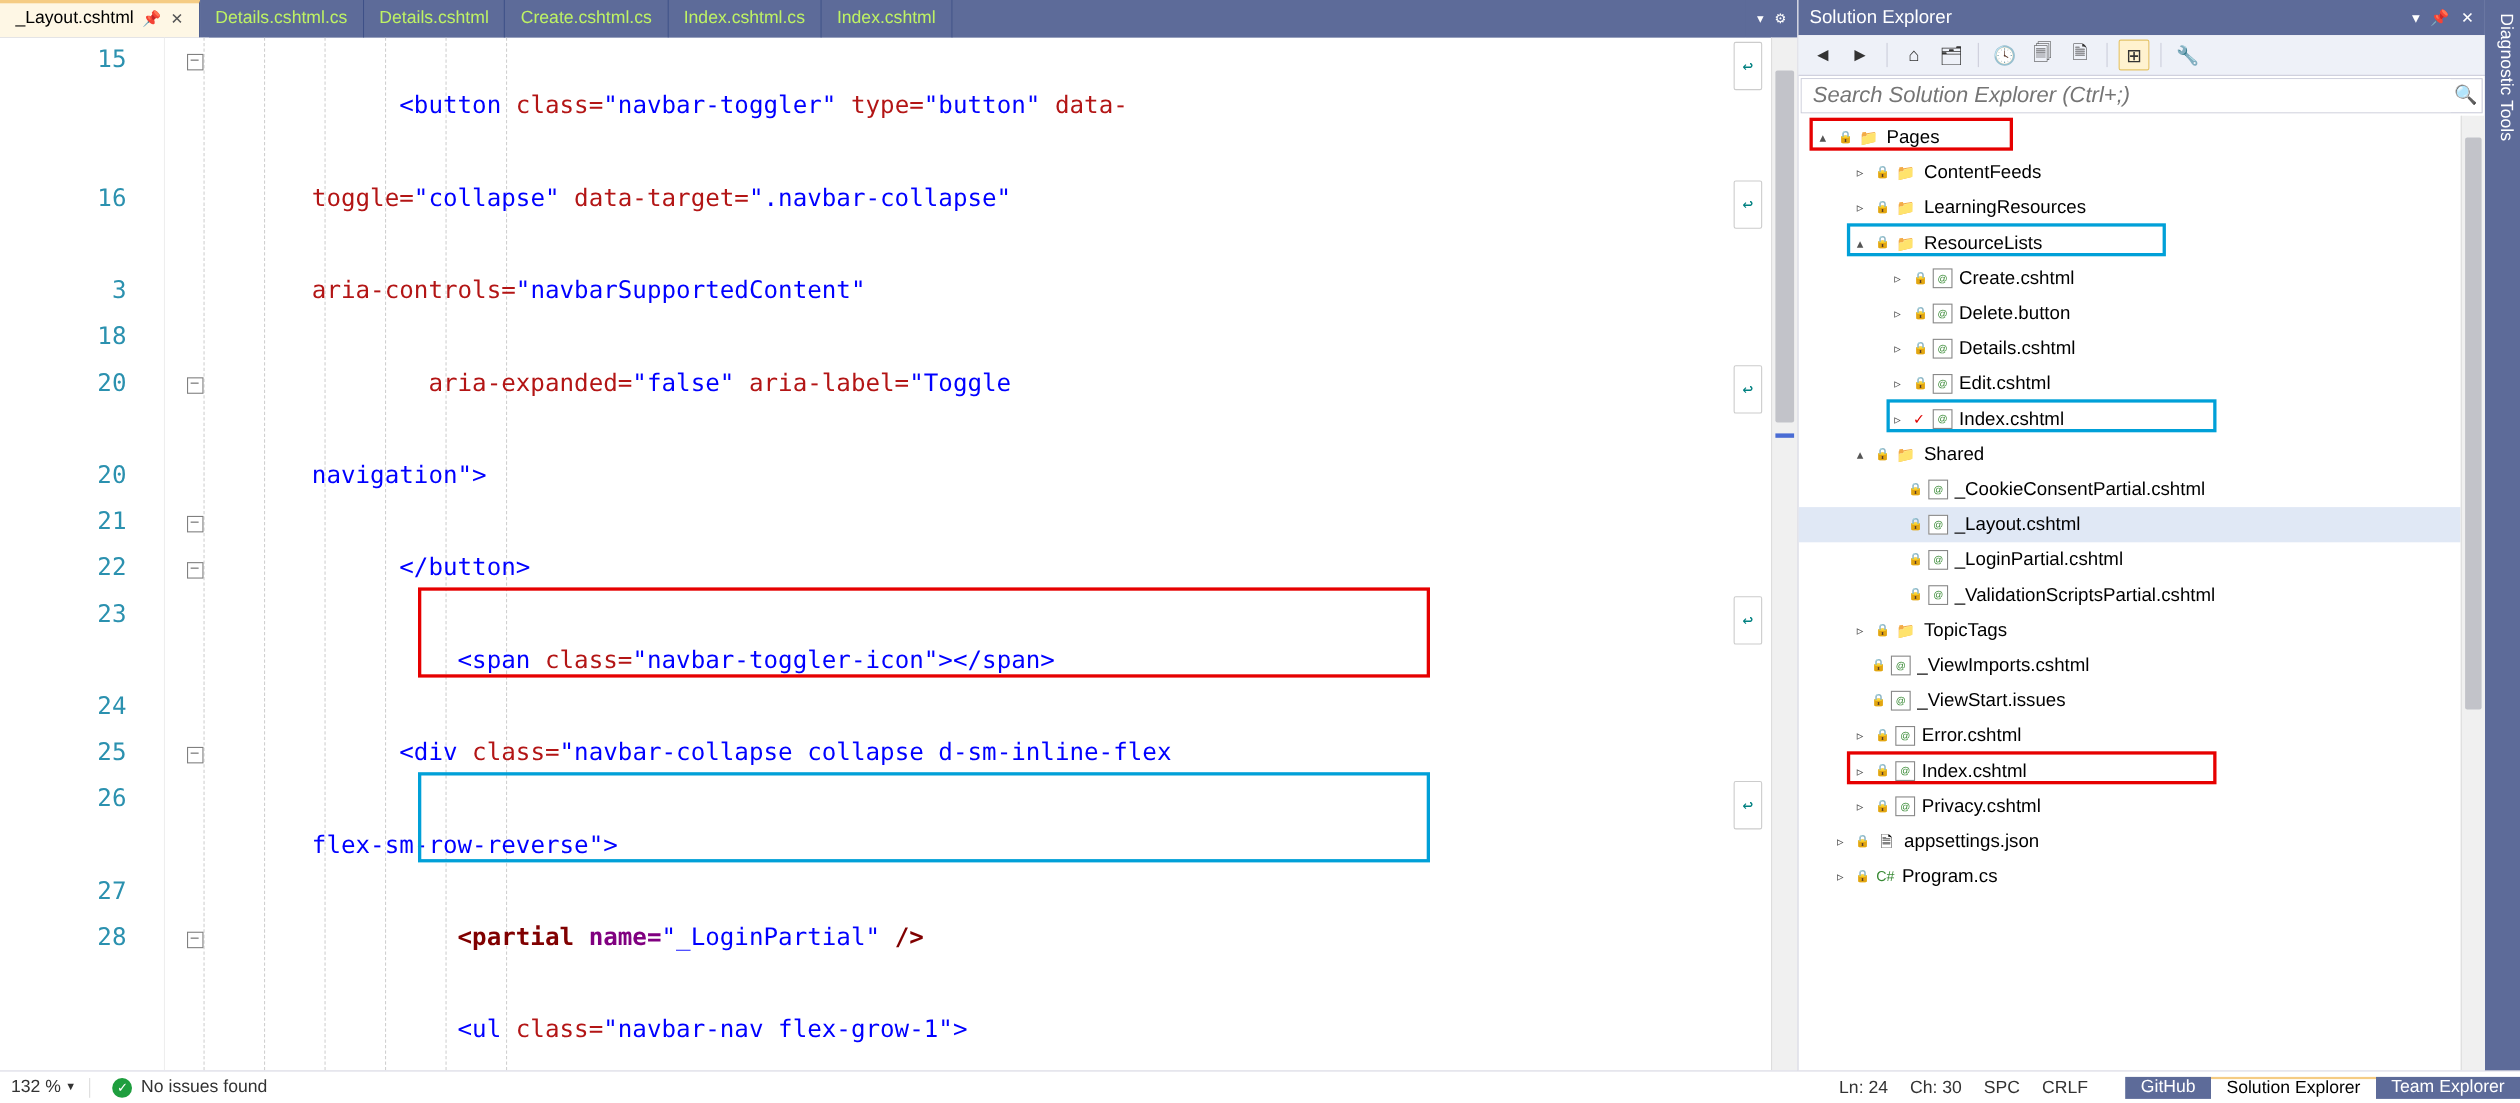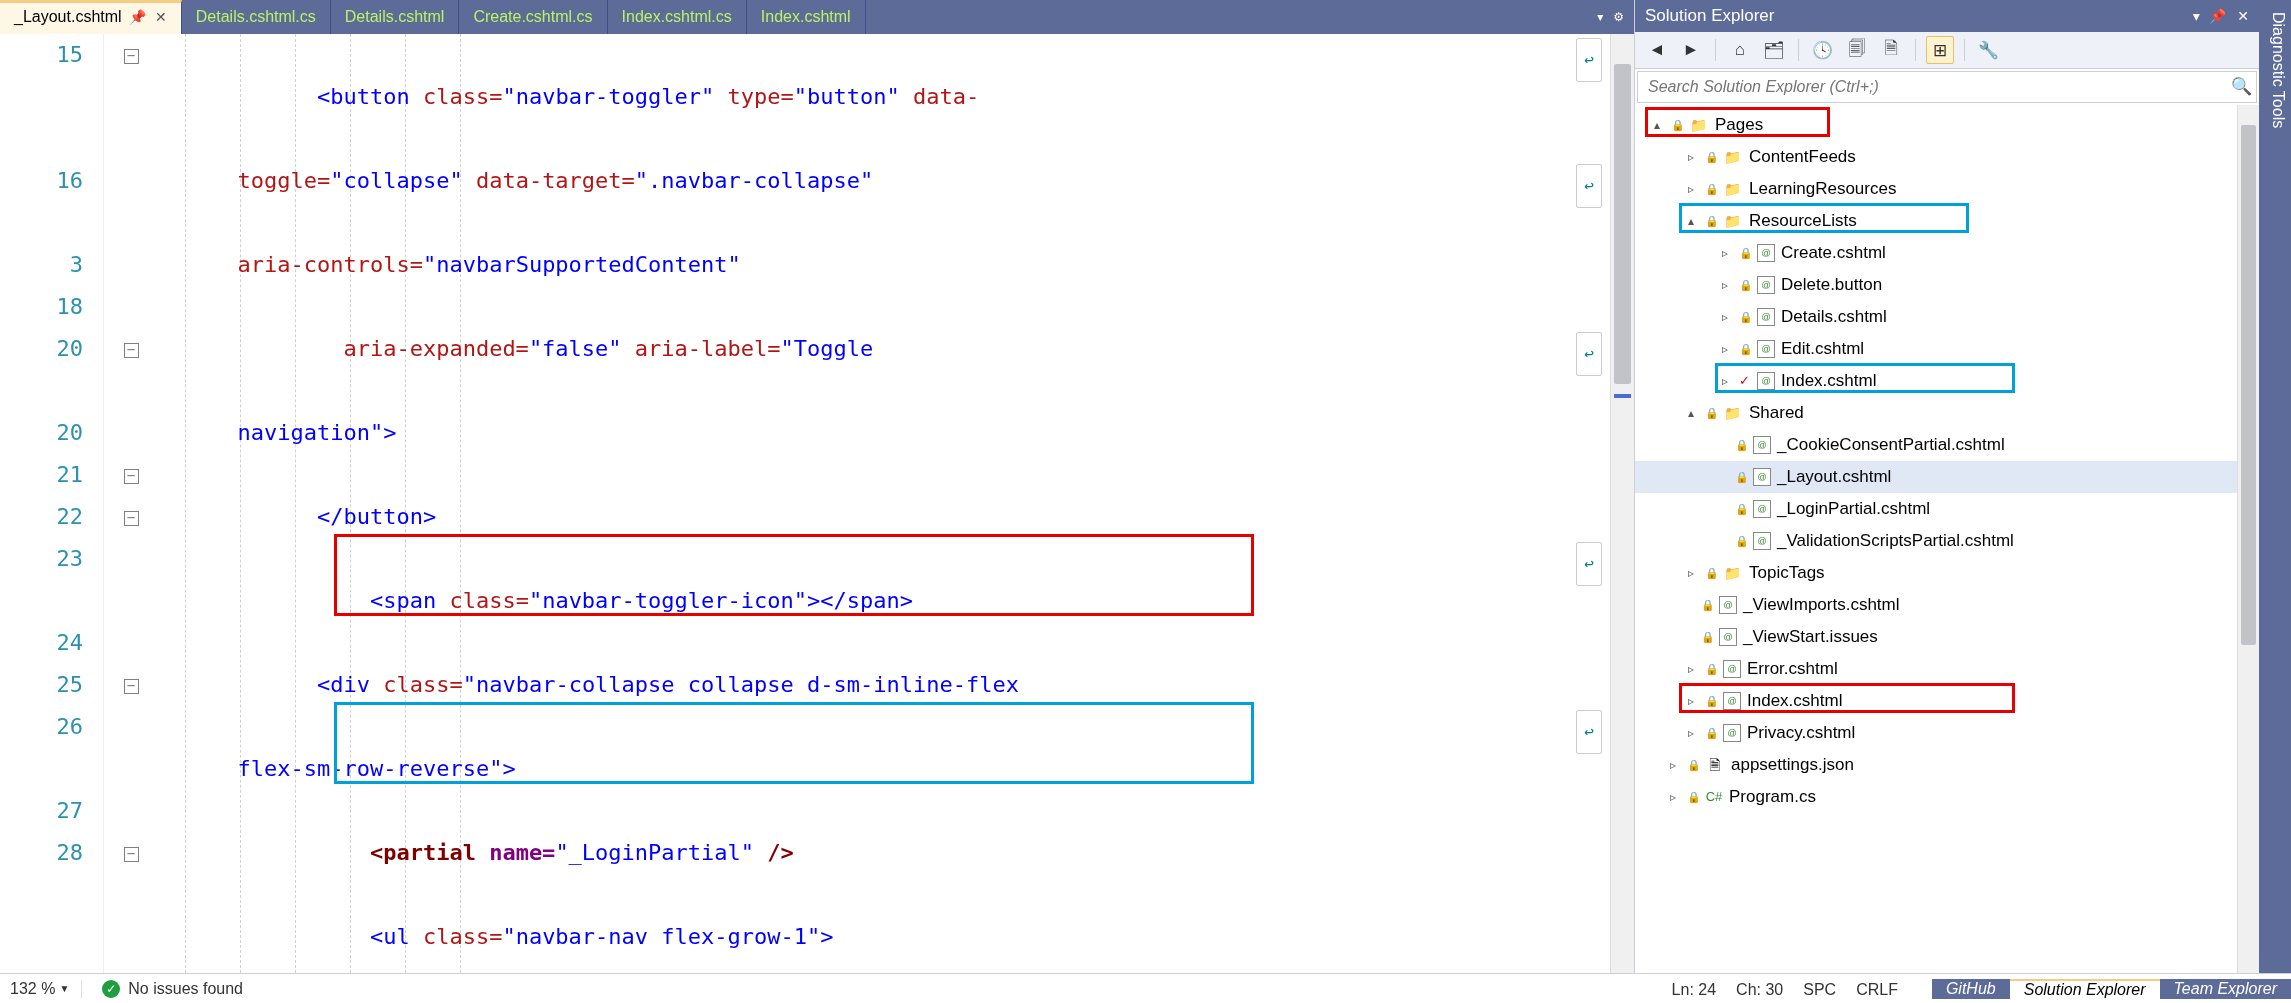--- a/index.html
+++ b/index.html
@@ -24,21 +24,21 @@
 
 .tab-bar { display: flex; background: var(--vs-blue); height: 34px; align-items: stretch; }
 .tab { padding: 6px 14px; color: #bef264; background: var(--vs-blue); border-right: 1px solid var(--vs-blue-dark); display: flex; align-items: center; gap: 8px; font-size: 16px; cursor: pointer; white-space: nowrap; }
 .tab.active { background: var(--vs-tab-sel-bg); color: #000; border-top: 3px solid var(--vs-tab-active); padding-top: 3px; }
 .tab .pin, .tab .close { font-size: 14px; color: #555; }
 .tab-spacer { flex: 1; background: var(--vs-blue); }
 .tab-icons { display: flex; align-items: center; gap: 10px; padding: 0 10px; color: #fff; background: var(--vs-blue); }
 
 
 .code-area { flex: 1; display: flex; font-family: Consolas, monospace; font-size: 22px; line-height: 42px; overflow: hidden; position: relative; }
-.gutter { width: 104px; text-align: right; padding-right: 20px; color: var(--gutter); background: #fff; border-right: 1px solid #eee; }
+.gutter { width: 150px; text-align: right; padding-right: 34px; color: var(--gutter); background: #fff; border-right: 1px solid #eee; }
 .fold-col { width: 40px; background: #fff; color: #808080; text-align: center; }
 .fold-box { display: inline-block; width: 15px; height: 15px; border: 1px solid #808080; line-height: 10px; font-size: 14px; text-align: center; color: #808080; background: #fff; vertical-align: 2px; }
 .code-body { flex: 1; white-space: pre; position: relative; overflow: hidden; }
 .line { height: 42px; padding-left: 14px; position: relative; }
 .guide { position: absolute; top: 0; bottom: 0; width: 1px; border-left: 1px dashed #d0d0d0; }
 .wrap-glyph { position: absolute; right: 8px; width: 26px; text-align: center; background: #fff; border: 1px solid #ccc; color: #008080; font-size: 16px; border-radius: 2px; }
 .vscroll { width: 24px; background: #f0f0f0; border-left: 1px solid #ddd; position: relative; }
 .vthumb { position: absolute; left: 3px; right: 3px; background: #c2c3c9; border-radius: 2px; }
 .box-red { border: 3px solid #e60000; position: absolute; pointer-events: none; }
 .box-cyan { border: 3px solid #00a0d8; position: absolute; pointer-events: none; }
@@ -49,41 +49,41 @@
 .t-purple { color: var(--code-purple); font-weight: bold; }
 
 
 .se-title { background: var(--vs-blue); color: #fff; padding: 6px 10px; font-size: 17px; display: flex; align-items: center; justify-content: space-between; }
 .se-title-icons { display: flex; gap: 10px; font-size: 14px; }
 .se-toolbar { background: #eef1f8; border-bottom: 1px solid #cccedb; padding: 4px 8px; display: flex; gap: 6px; align-items: center; }
 .se-btn { width: 28px; height: 28px; display: inline-flex; align-items: center; justify-content: center; color: #333; font-size: 17px; border-radius: 2px; }
 .se-btn.active { background: #fff2cf; border: 1px solid #e5c365; }
 .se-sep { width: 1px; height: 22px; background: #cccedb; margin: 0 4px; }
 .se-search { display: flex; border: 1px solid #cccedb; margin: 2px; height: 32px; }
-.se-search input { flex: 1; border: none; padding: 0 10px; font-size: 16px; font-style: italic; color: #888; outline: none; }
+.se-search input { flex: 1; border: none; padding: 0 10px; font-size: 20px; font-style: italic; color: #888; outline: none; }
 .se-tree { flex: 1; overflow-y: auto; padding: 4px 0; font-size: 17px; line-height: 32px; position: relative; }
 .node { display: flex; align-items: center; gap: 6px; padding: 0 6px; white-space: nowrap; cursor: pointer; height: 32px; }
 .node.selected { background: #e0e8f5; }
 .exp { width: 16px; color: #555; font-size: 12px; text-align: center; }
 .ic { width: 20px; text-align: center; font-size: 14px; }
 .lock { color: #0078d4; font-size: 11px; width: 12px; }
 .check { color: #d00; font-size: 13px; width: 12px; }
 .folder { color: #dcb67a; }
 .csfile { color: #388a34; font-size: 13px; width: 18px; display: inline-block; text-align: center; }
 .cshtml { width: 18px; height: 18px; background: #fff; border: 1px solid #888; display: inline-flex; align-items: center; justify-content: center; font-size: 9px; color: #388a34; }
 .tvscroll { width: 22px; background: #f0f0f0; border-left: 1px solid #ddd; position: relative; height: 100%; }
 
 
 .statusbar { height: 30px; background: #fff; border-top: 1px solid #cccedb; display: flex; align-items: center; font-size: 16px; color: #333; }
 .sb-left { display: flex; align-items: center; gap: 20px; padding: 0 10px; }
 .sb-right { margin-left: auto; display: flex; align-items: flex-end; gap: 20px; }
 .zoom { display: flex; align-items: center; gap: 4px; border-right: 1px solid #ddd; padding-right: 12px; }
 .ok-icon { width: 18px; height: 18px; background: #1e9e3e; border-radius: 50%; color: #fff; display: inline-flex; align-items: center; justify-content: center; font-size: 12px; }
 .sb-tabs { display: flex; height: 100%; }
-.sb-tab { padding: 0 14px; display: flex; align-items: center; background: var(--vs-blue); color: #fff; font-style: italic; }
+.sb-tab { padding: 0 14px; display: flex; align-items: center; background: var(--vs-blue); color: #fff; }
 .sb-tab.active { background: #fff; color: #000; border-top: 2px solid var(--vs-tab-active); }
 </style>
 </head>
 <body>
 
 <div class="main">
 
   <div class="editor-pane">
     <div class="tab-bar">
       <div class="tab active">

